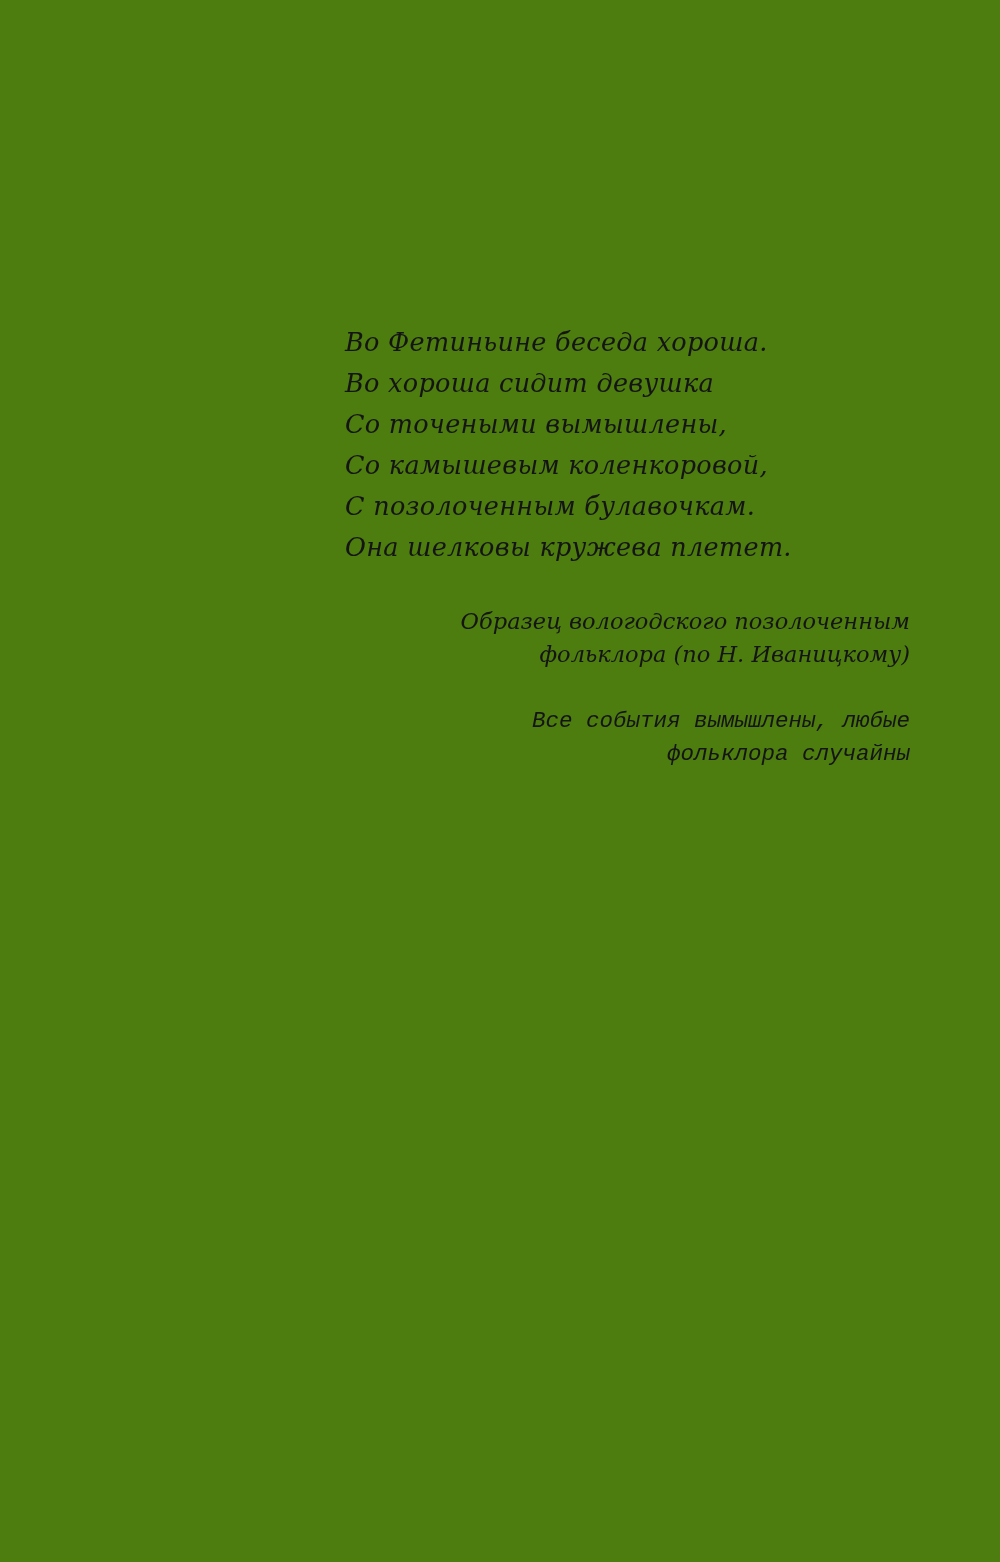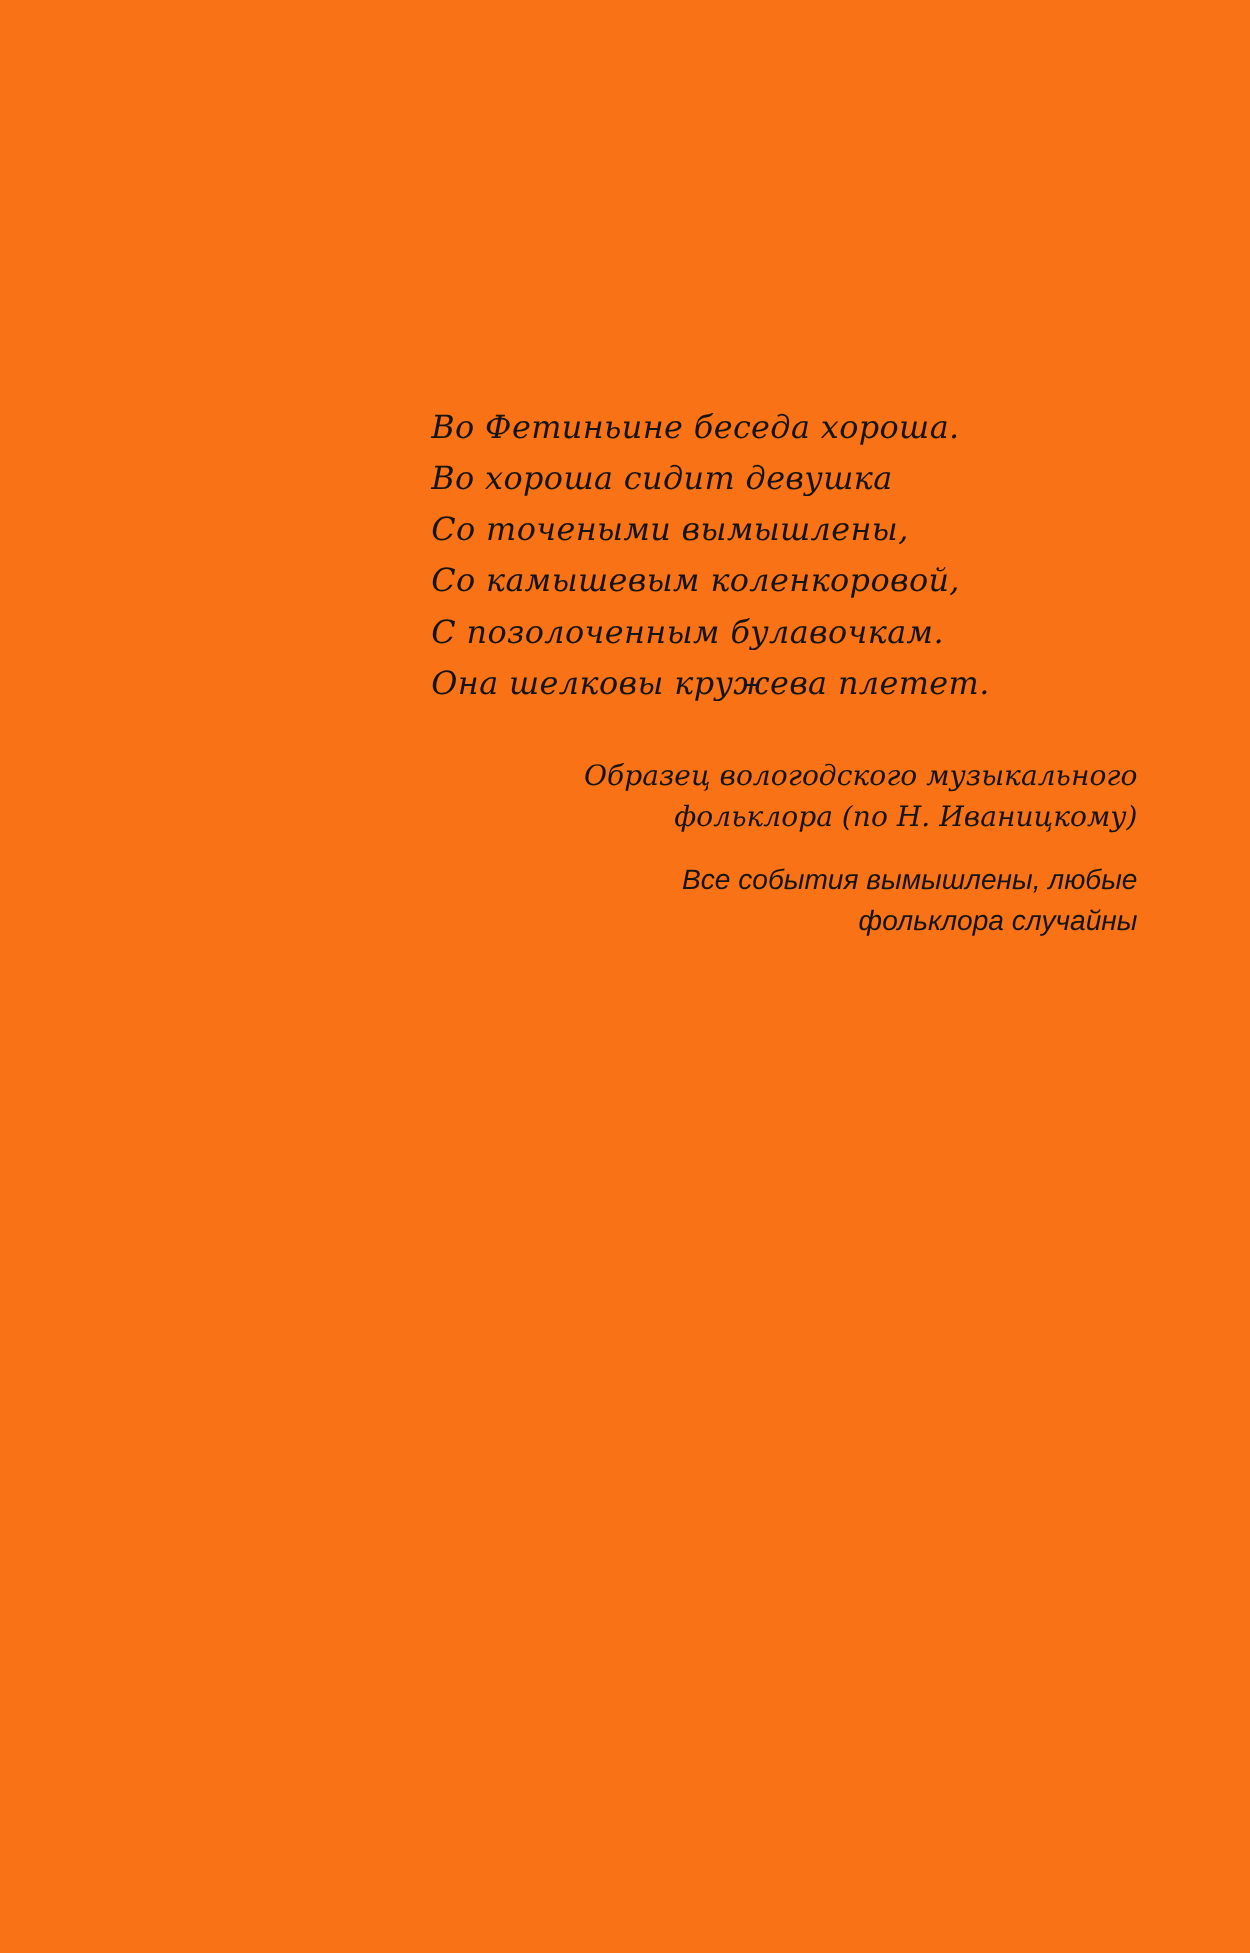--- a/index.html
+++ b/index.html
@@ -11,21 +11,21 @@
     width: 1000px;
     height: 1562px;
     position: relative;
     font-family: "Liberation Serif", serif;
     color: #111111;
     overflow: hidden;
   }
   .page {
     position: absolute;
     inset: 0;
-    background: #f97316;
+    background: #4d7c0f;
   }
   .content {
     position: absolute;
     left: 345px;
     top: 322px;
     width: 565px;
   }
   .epigraph {
     font-family: "DejaVu Serif", serif;
     font-style: italic;
@@ -46,22 +46,22 @@
     font-size: 22.5px;
     line-height: 33px;
     color: #141414;
     text-align: right;
   }
   .attribution .line {
     display: block;
     white-space: nowrap;
   }
   .disclaimer {
-    margin-top: 16px;
-    font-family: Liberation Sans, sans-serif;
+    margin-top: 34px;
+    font-family: Liberation Mono, monospace;
     font-style: italic;
     font-size: 22.5px;
     line-height: 33px;
     color: #141414;
     text-align: right;
   }
   .disclaimer .line {
     display: block;
     white-space: nowrap;
   }
@@ -75,21 +75,21 @@
     <div class="epigraph">
       <span class="line">Во Фетиньине беседа хороша.</span>
       <span class="line">Во хороша сидит девушка</span>
       <span class="line">Со точеными вымышлены,</span>
       <span class="line">Со камышевым коленкоровой,</span>
       <span class="line">С позолоченным булавочкам.</span>
       <span class="line">Она шелковы кружева плетет.</span>
     </div>
 
     <div class="attribution">
-      <span class="line">Образец вологодского музыкального</span>
+      <span class="line">Образец вологодского позолоченным</span>
       <span class="line">фольклора (по Н. Иваницкому)</span>
     </div>
 
     <div class="disclaimer">
       <span class="line">Все события вымышлены, любые</span>
       <span class="line">фольклора случайны</span>
     </div>
 
   </div>
 </div>

